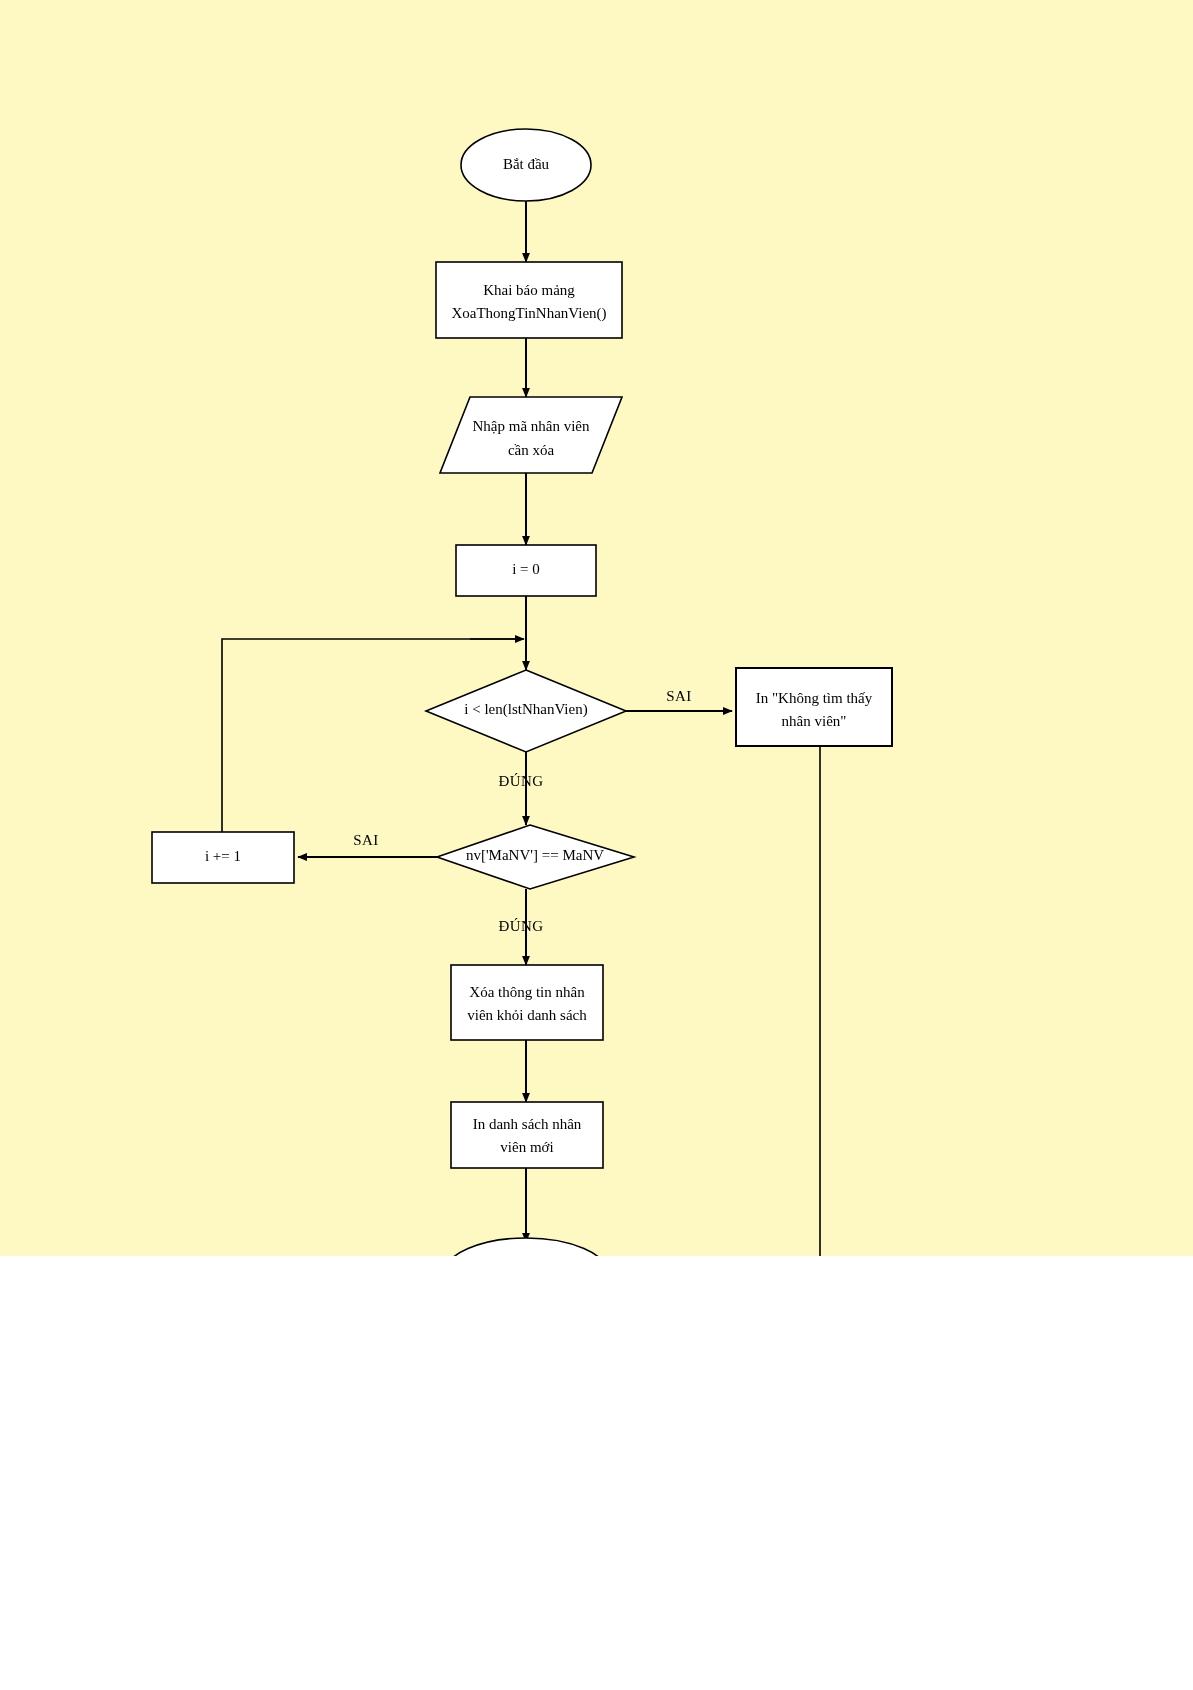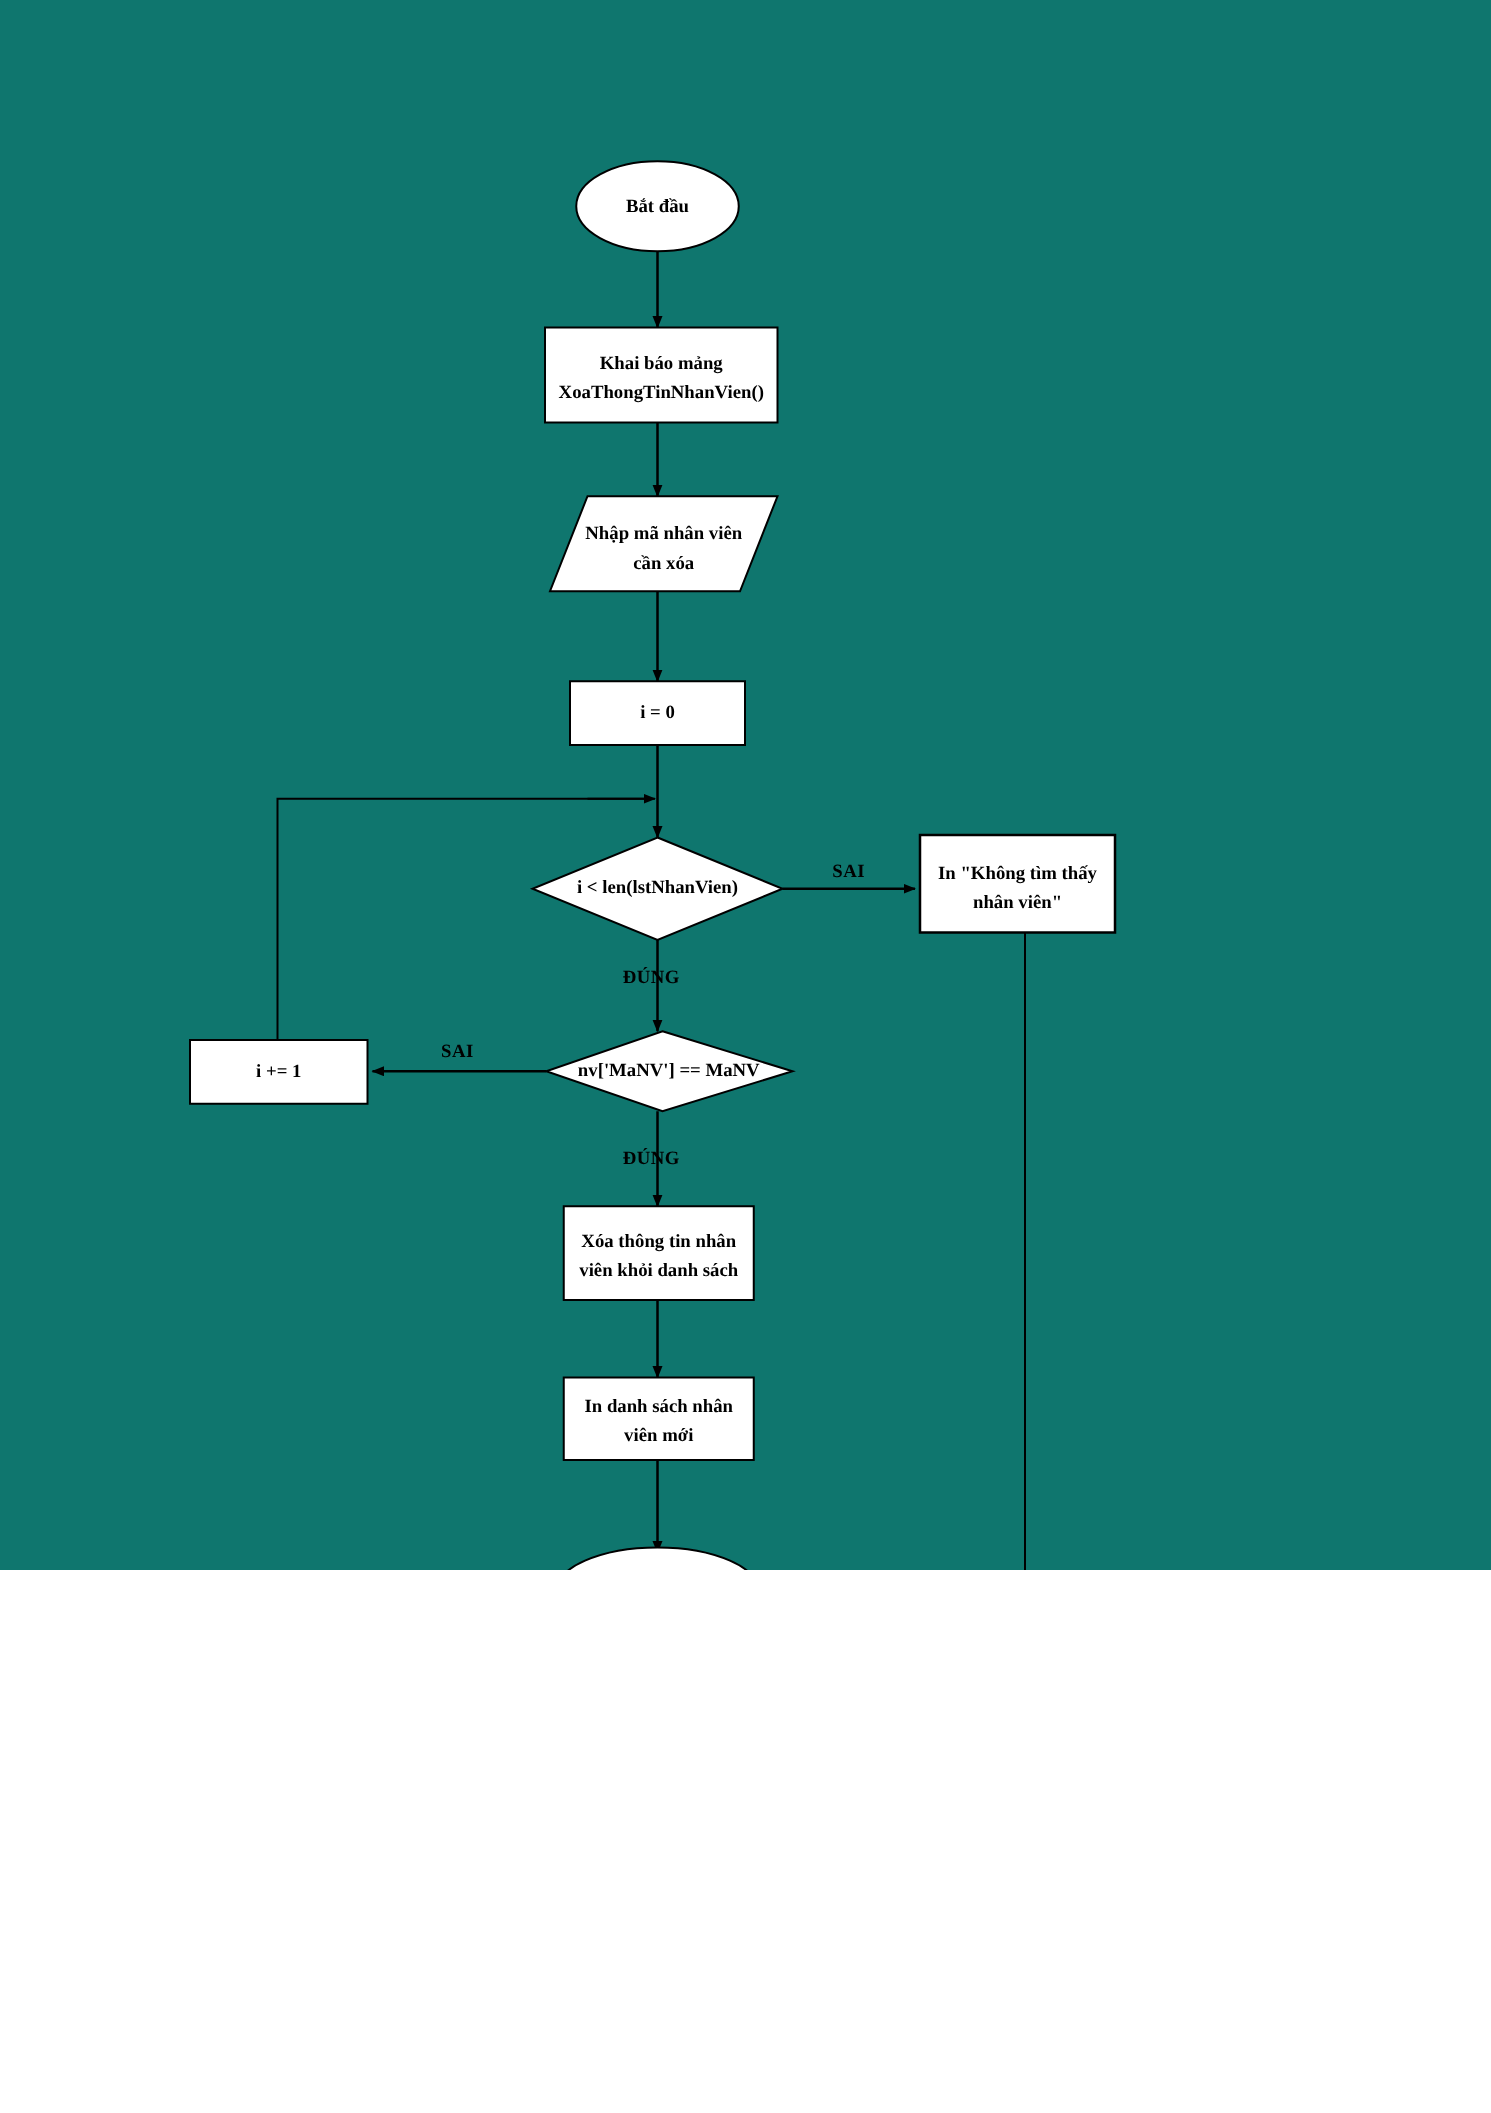--- a/index.html
+++ b/index.html
@@ -8,23 +8,22 @@
     background: #ffffff;
   }
   body {
     font-family: "Liberation Serif", "DejaVu Serif", serif;
     color: #000000;
   }
   #page {
     position: relative;
     width: 1193px;
     height: 1256px;
-    background: #0f766e;
+    background: #fef9c3;
     overflow: hidden;
-    font-weight: bold;
   }
   #flow-svg {
     position: absolute;
     left: 0;
     top: 0;
     width: 1193px;
     height: 1690px;
   }
   .shape-fill {
     fill: #ffffff;

